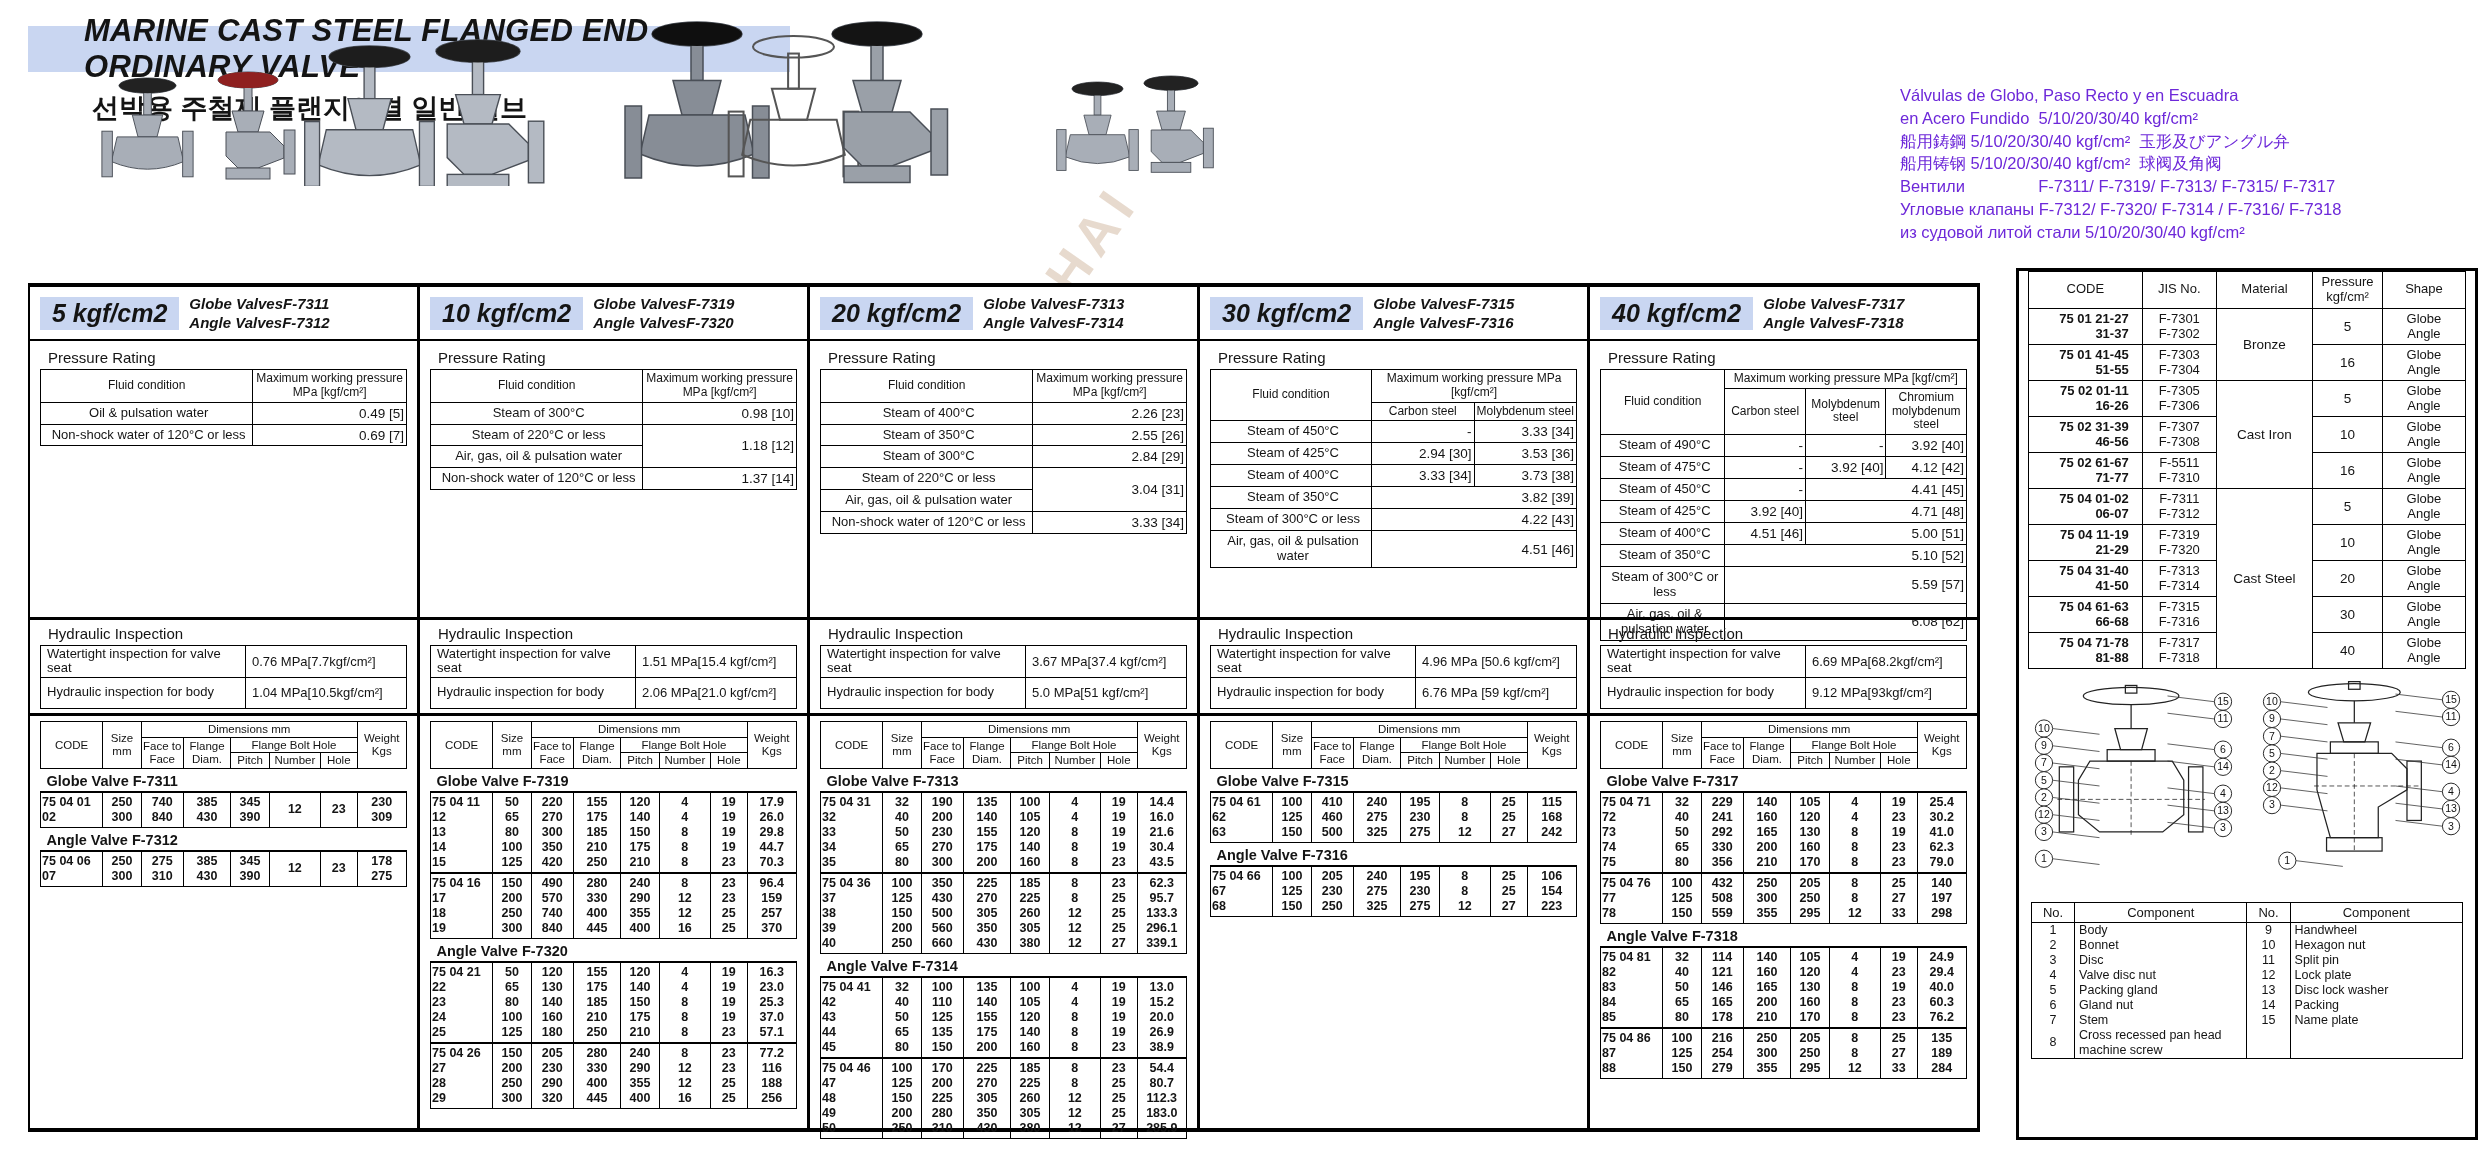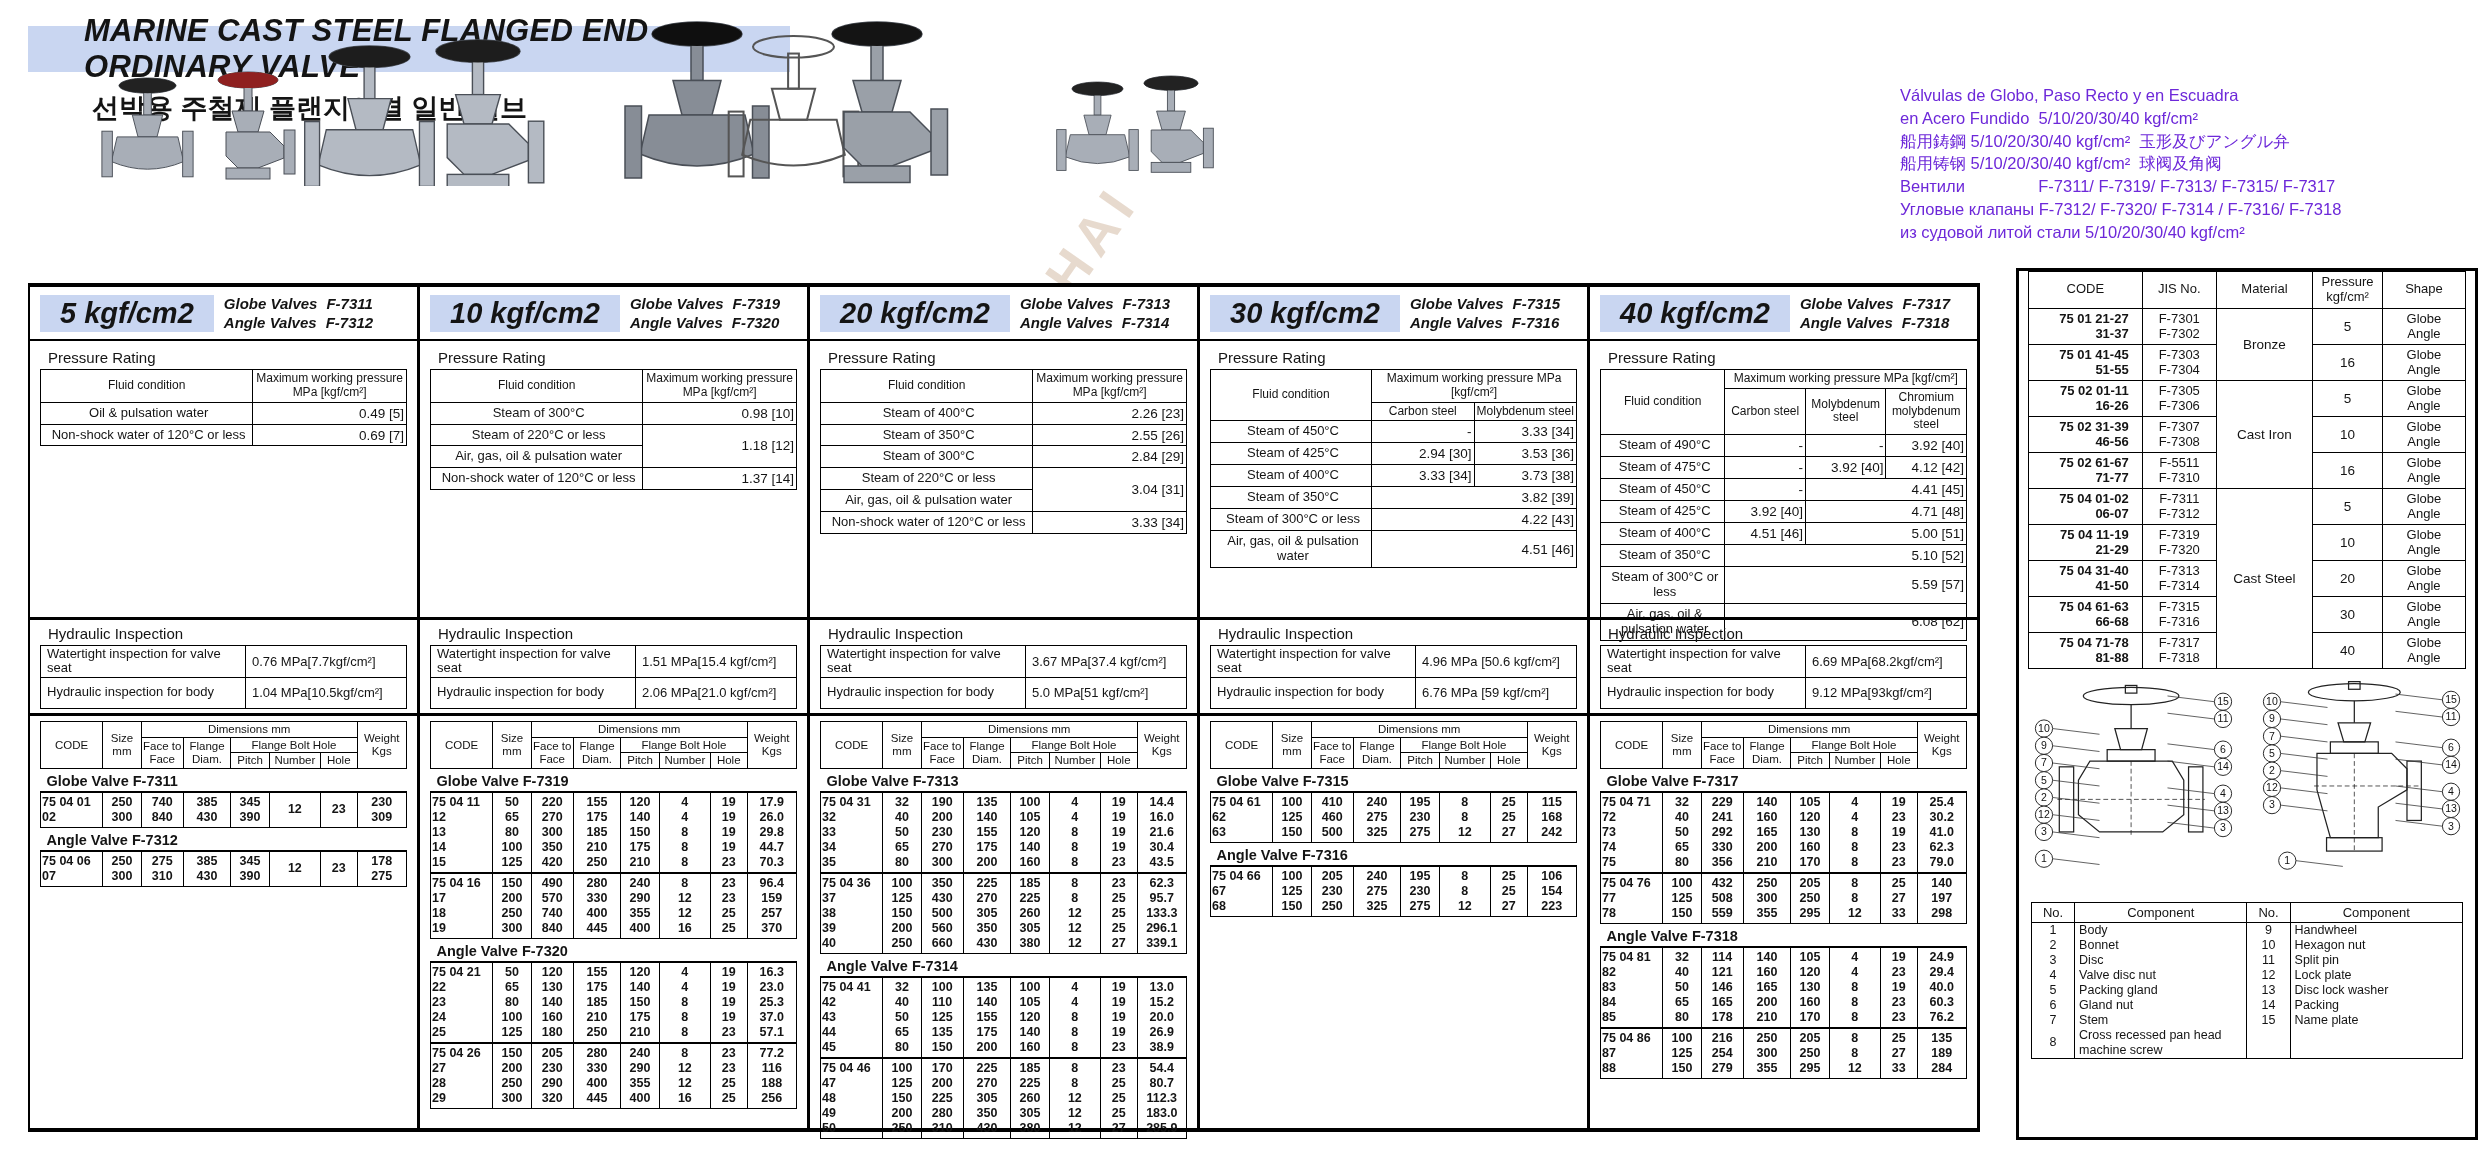--- a/index.html
+++ b/index.html
@@ -26,23 +26,23 @@
     border-top:4px solid #000; border-bottom:4px solid #000; border-left:2px solid #000;
     display:flex; background:#fff; }
   .main-rule { position:absolute; left:0; right:0; background:#000; z-index:3; }
   .rule-headers { top:52px; height:2px; }
   .rule-h1 { top:330px; height:3px; }
   .rule-h2 { top:426px; height:3px; }
   .col { flex:1 1 0; border-right:3px solid #000; position:relative; }
   .col-header { position:absolute; left:0; right:0; top:0; height:52px;
     display:flex; align-items:center; padding-left:10px; gap:10px; }
   .rating-badge { background:var(--hl); font-style:italic; font-weight:bold;
-    font-size:29px; padding:2px 20px; white-space:nowrap; }
+    font-size:25px; padding:2px 12px; white-space:nowrap; }
   .valve-codes { font-style:italic; font-weight:bold; font-size:15px; line-height:1.3; }
-  .code-line { display:flex; gap:9px; }
+  .code-line { display:flex; gap:0; }
   .sec { position:absolute; left:10px; right:10px; }
   .sec-pressure { top:62px; }
   .sec-hydraulic { top:338px; }
   .sec-dims { top:434px; bottom:2px; }
   .sec-title { font-size:15px; margin:0 0 3px 8px; }
 
   table { border-collapse:collapse; width:100%; table-layout:fixed; }
   th,td { border:1px solid #000; text-align:center; padding:1px 2px; font-weight:normal; }
 
   .ptable th { font-size:12px; line-height:1.15; padding:2px 1px; }

